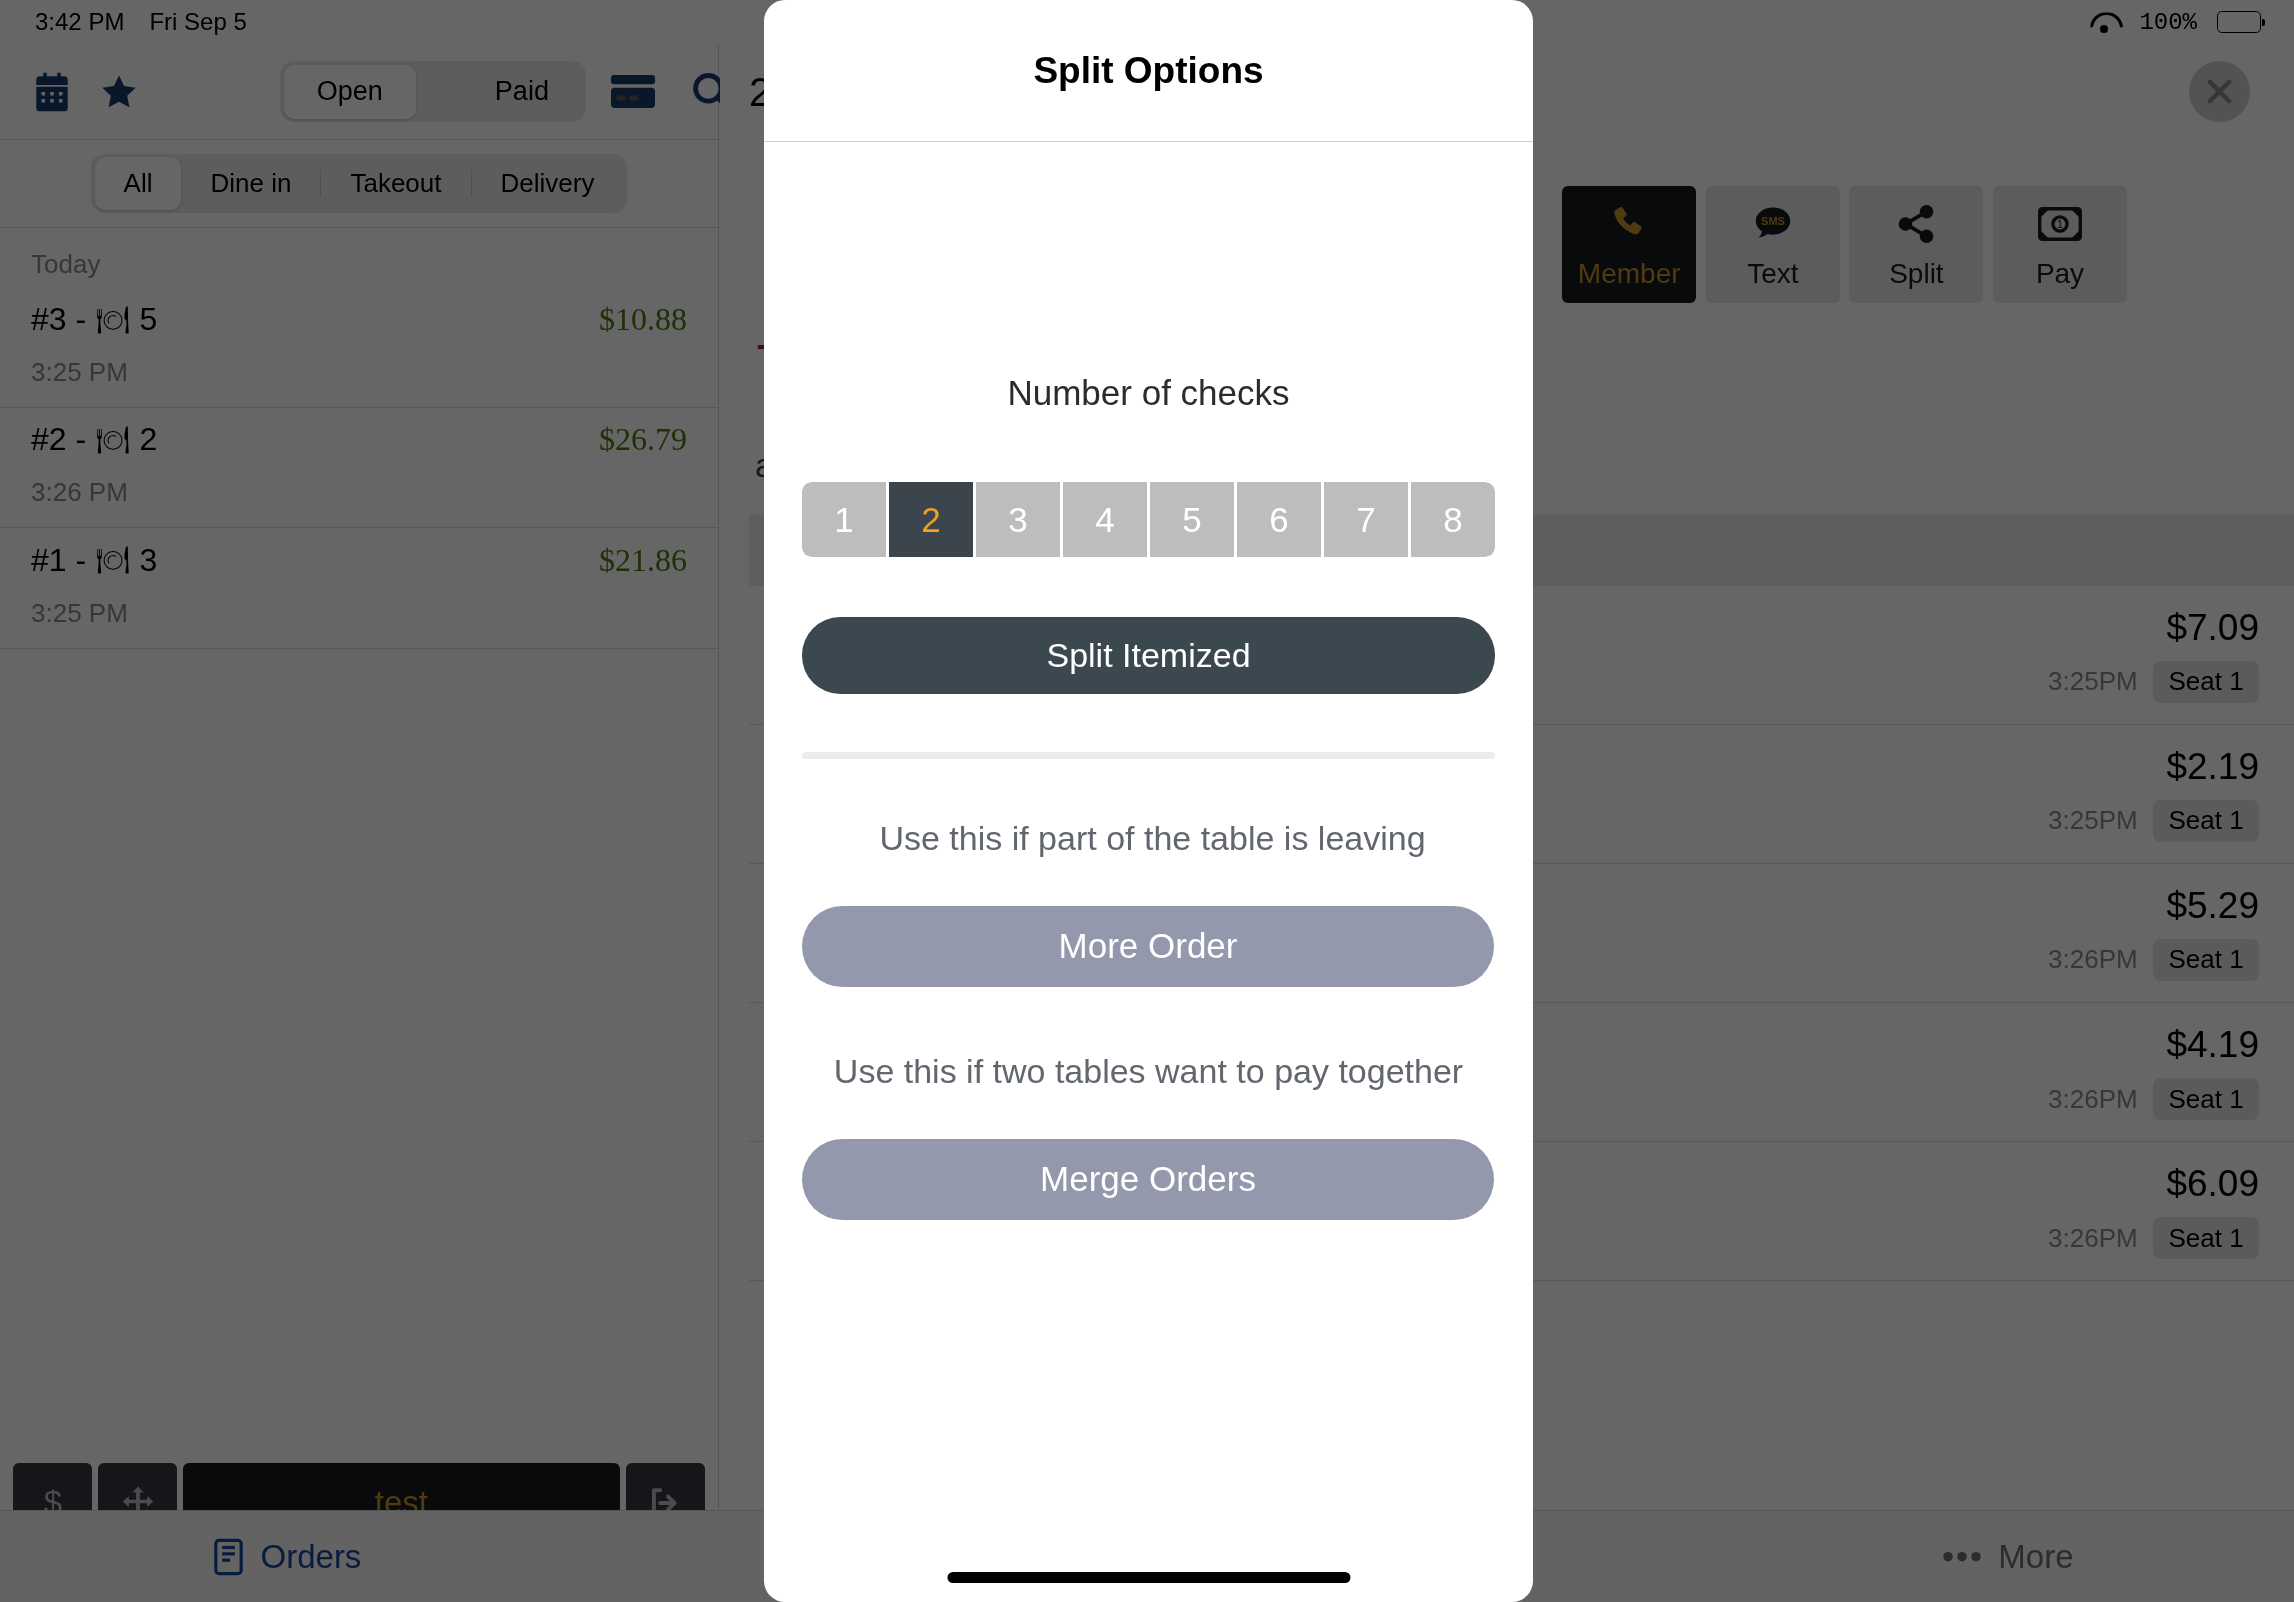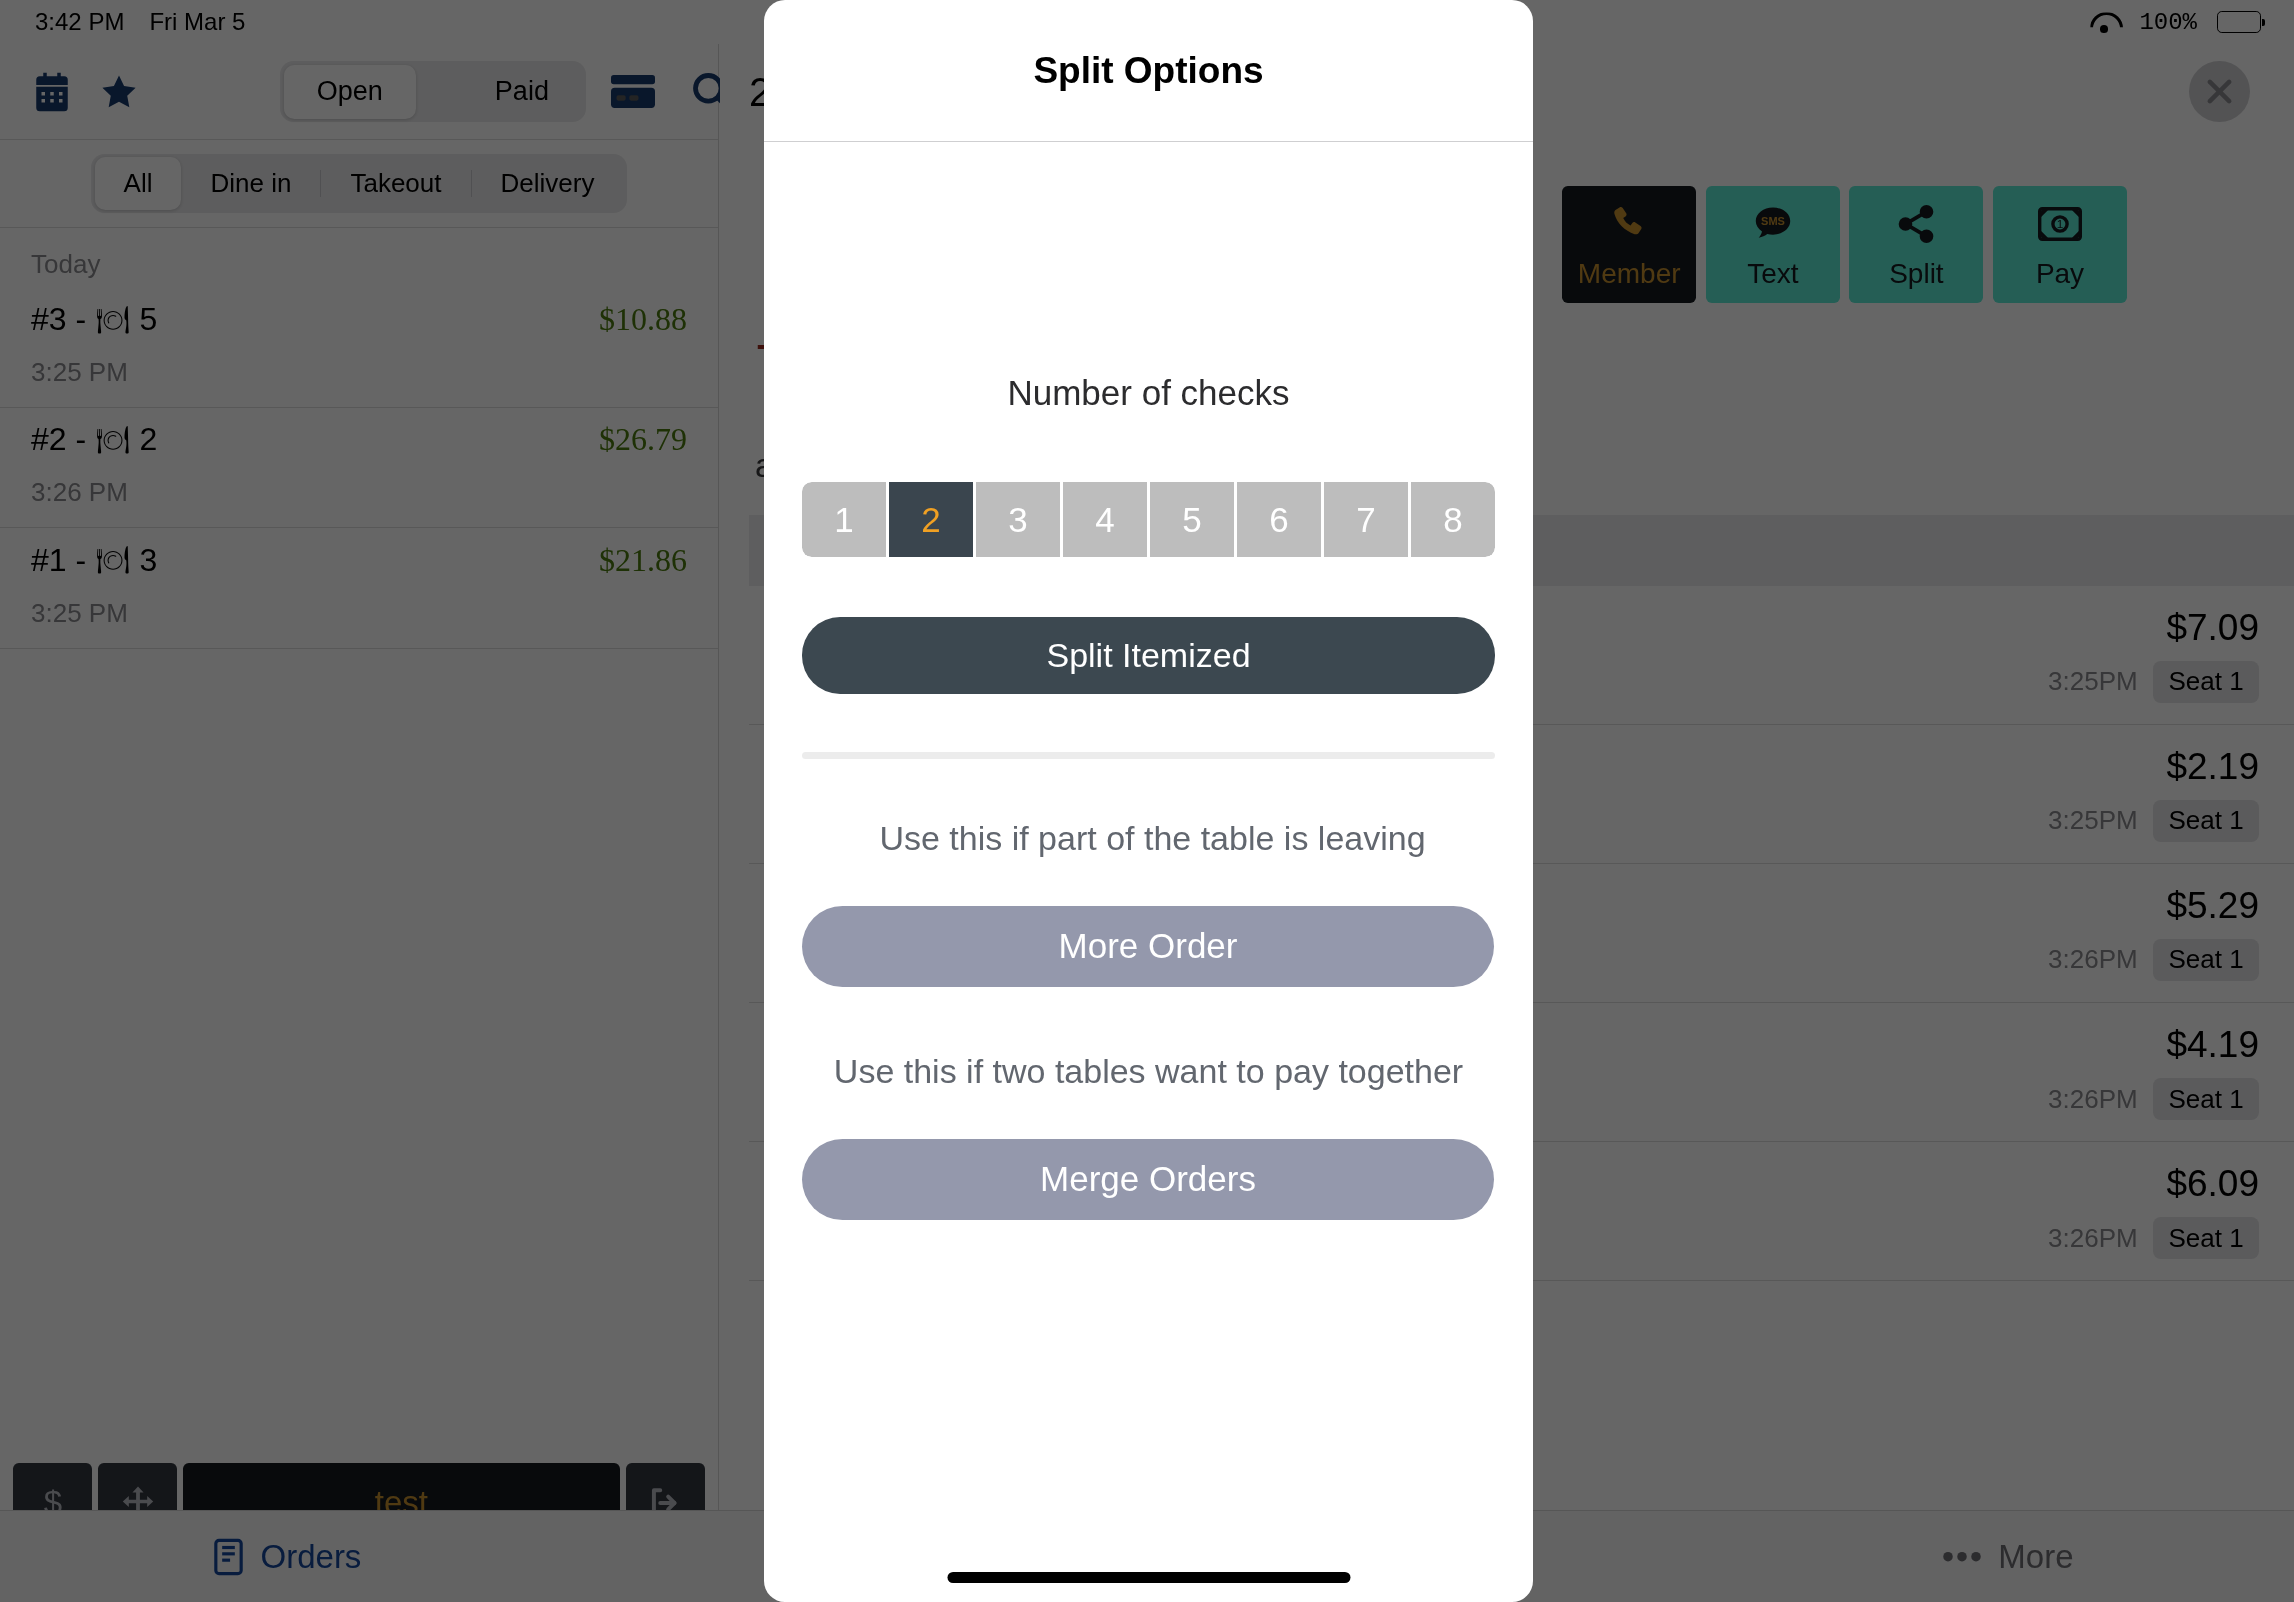--- a/index.html
+++ b/index.html
@@ -149,21 +149,21 @@
   .mp-actions {
     display: flex; gap: 9.6px; padding: 0 42px 0 29px; justify-content: flex-end;
     position: absolute; right: 125px; top: 142px;
   }
   .act-btn {
     width: 134px; height: 117px; border-radius: 5.8px;
     display: flex; flex-direction: column; align-items: center; justify-content: center;
     gap: 9.6px; cursor: pointer;
   }
   .act-btn.dark { background: #151a1f; color: #c8912f; }
-  .act-btn.gold { background: #5eead4; color: #151a1f; }
+  .act-btn.gold { background: #e5e5e5; color: #151a1f; }
   .act-label { font-size: 28px; }
   .act-ico { height: 50px; display: flex; align-items: center; justify-content: center; }
 
   .mp-total {
     position: absolute; left: 35px; top: 288px;
     font-size: 54px; color: #9b2c20;
   }
   .mp-sub {
     position: absolute; left: 35px; top: 403px;
     font-size: 33px; color: #3a3a3c;
@@ -267,21 +267,21 @@
 </head>
 <body>
 
 <div id="root">
 
   <div class="app-bg">
 
     <div class="statusbar">
       <div class="sb-left">
         <span>3:42 PM</span>
-        <span>Fri Mar 5</span>
+        <span>Fri Sep 5</span>
       </div>
       <div class="sb-right">
         <span class="wifi-icon"></span>
         <span>100%</span>
         <span class="battery"><span class="battery-fill"></span></span>
       </div>
     </div>
 
     <div class="sidebar">
       <div class="sb-toolbar">

